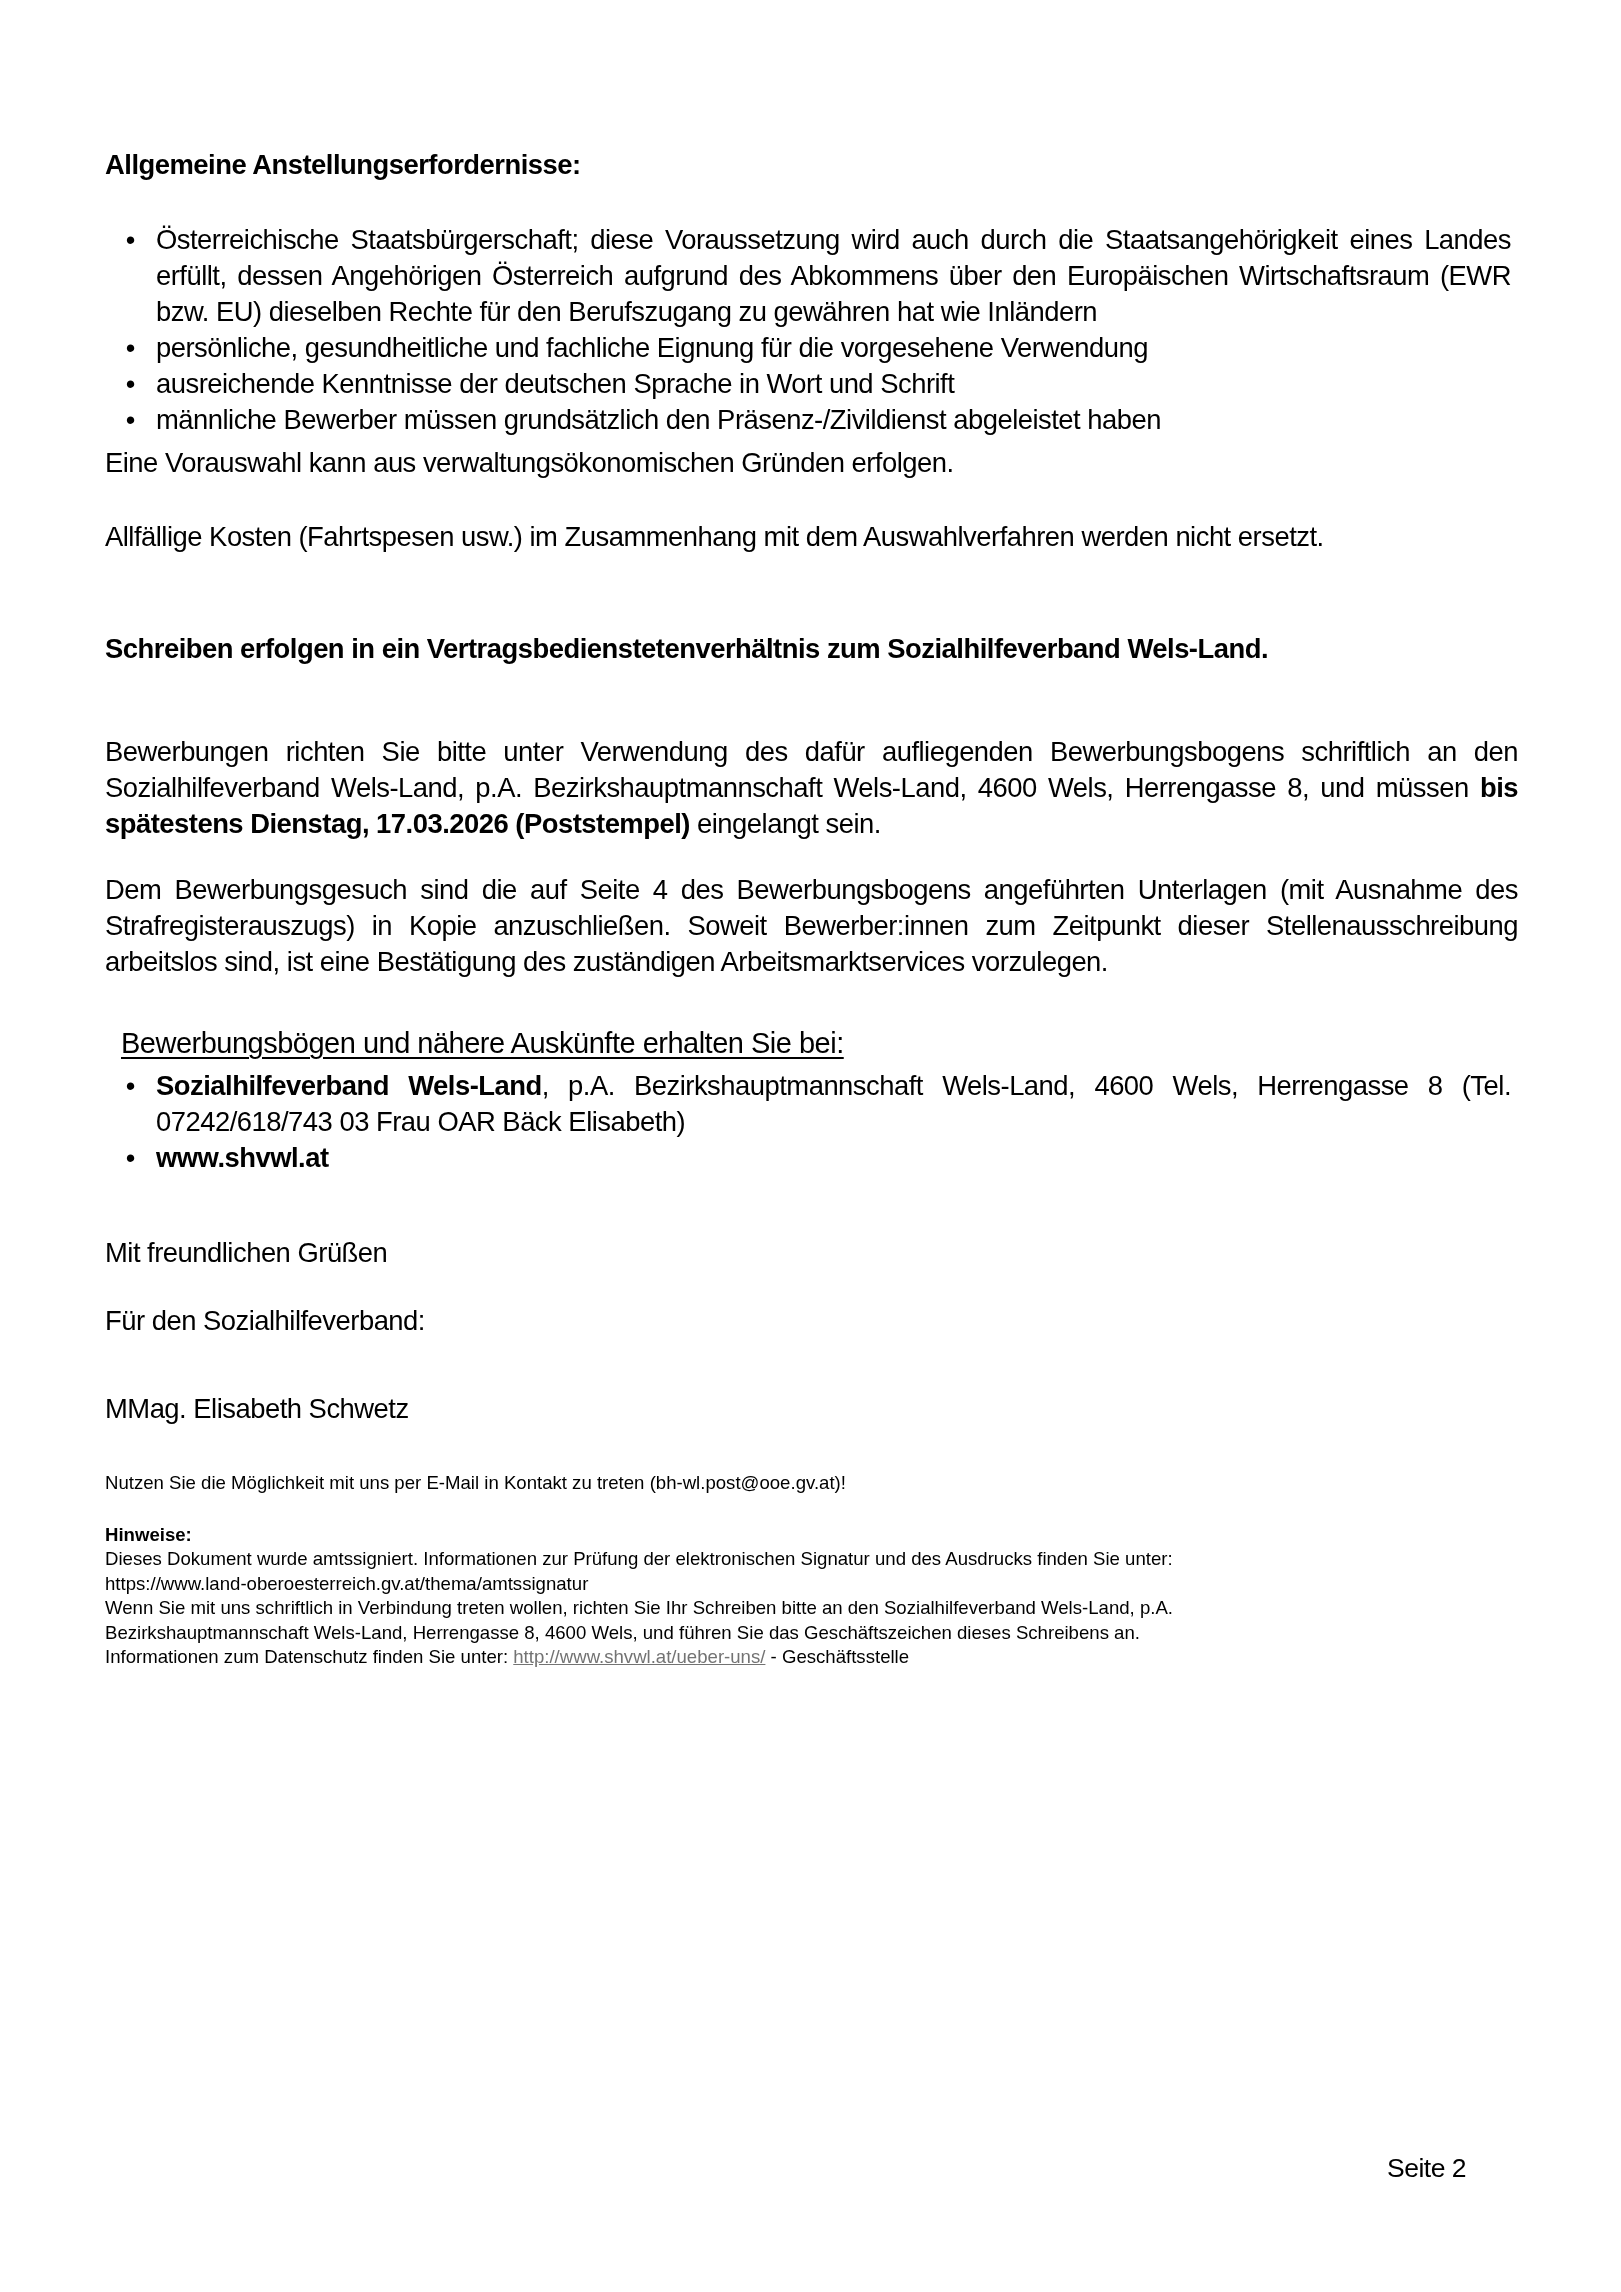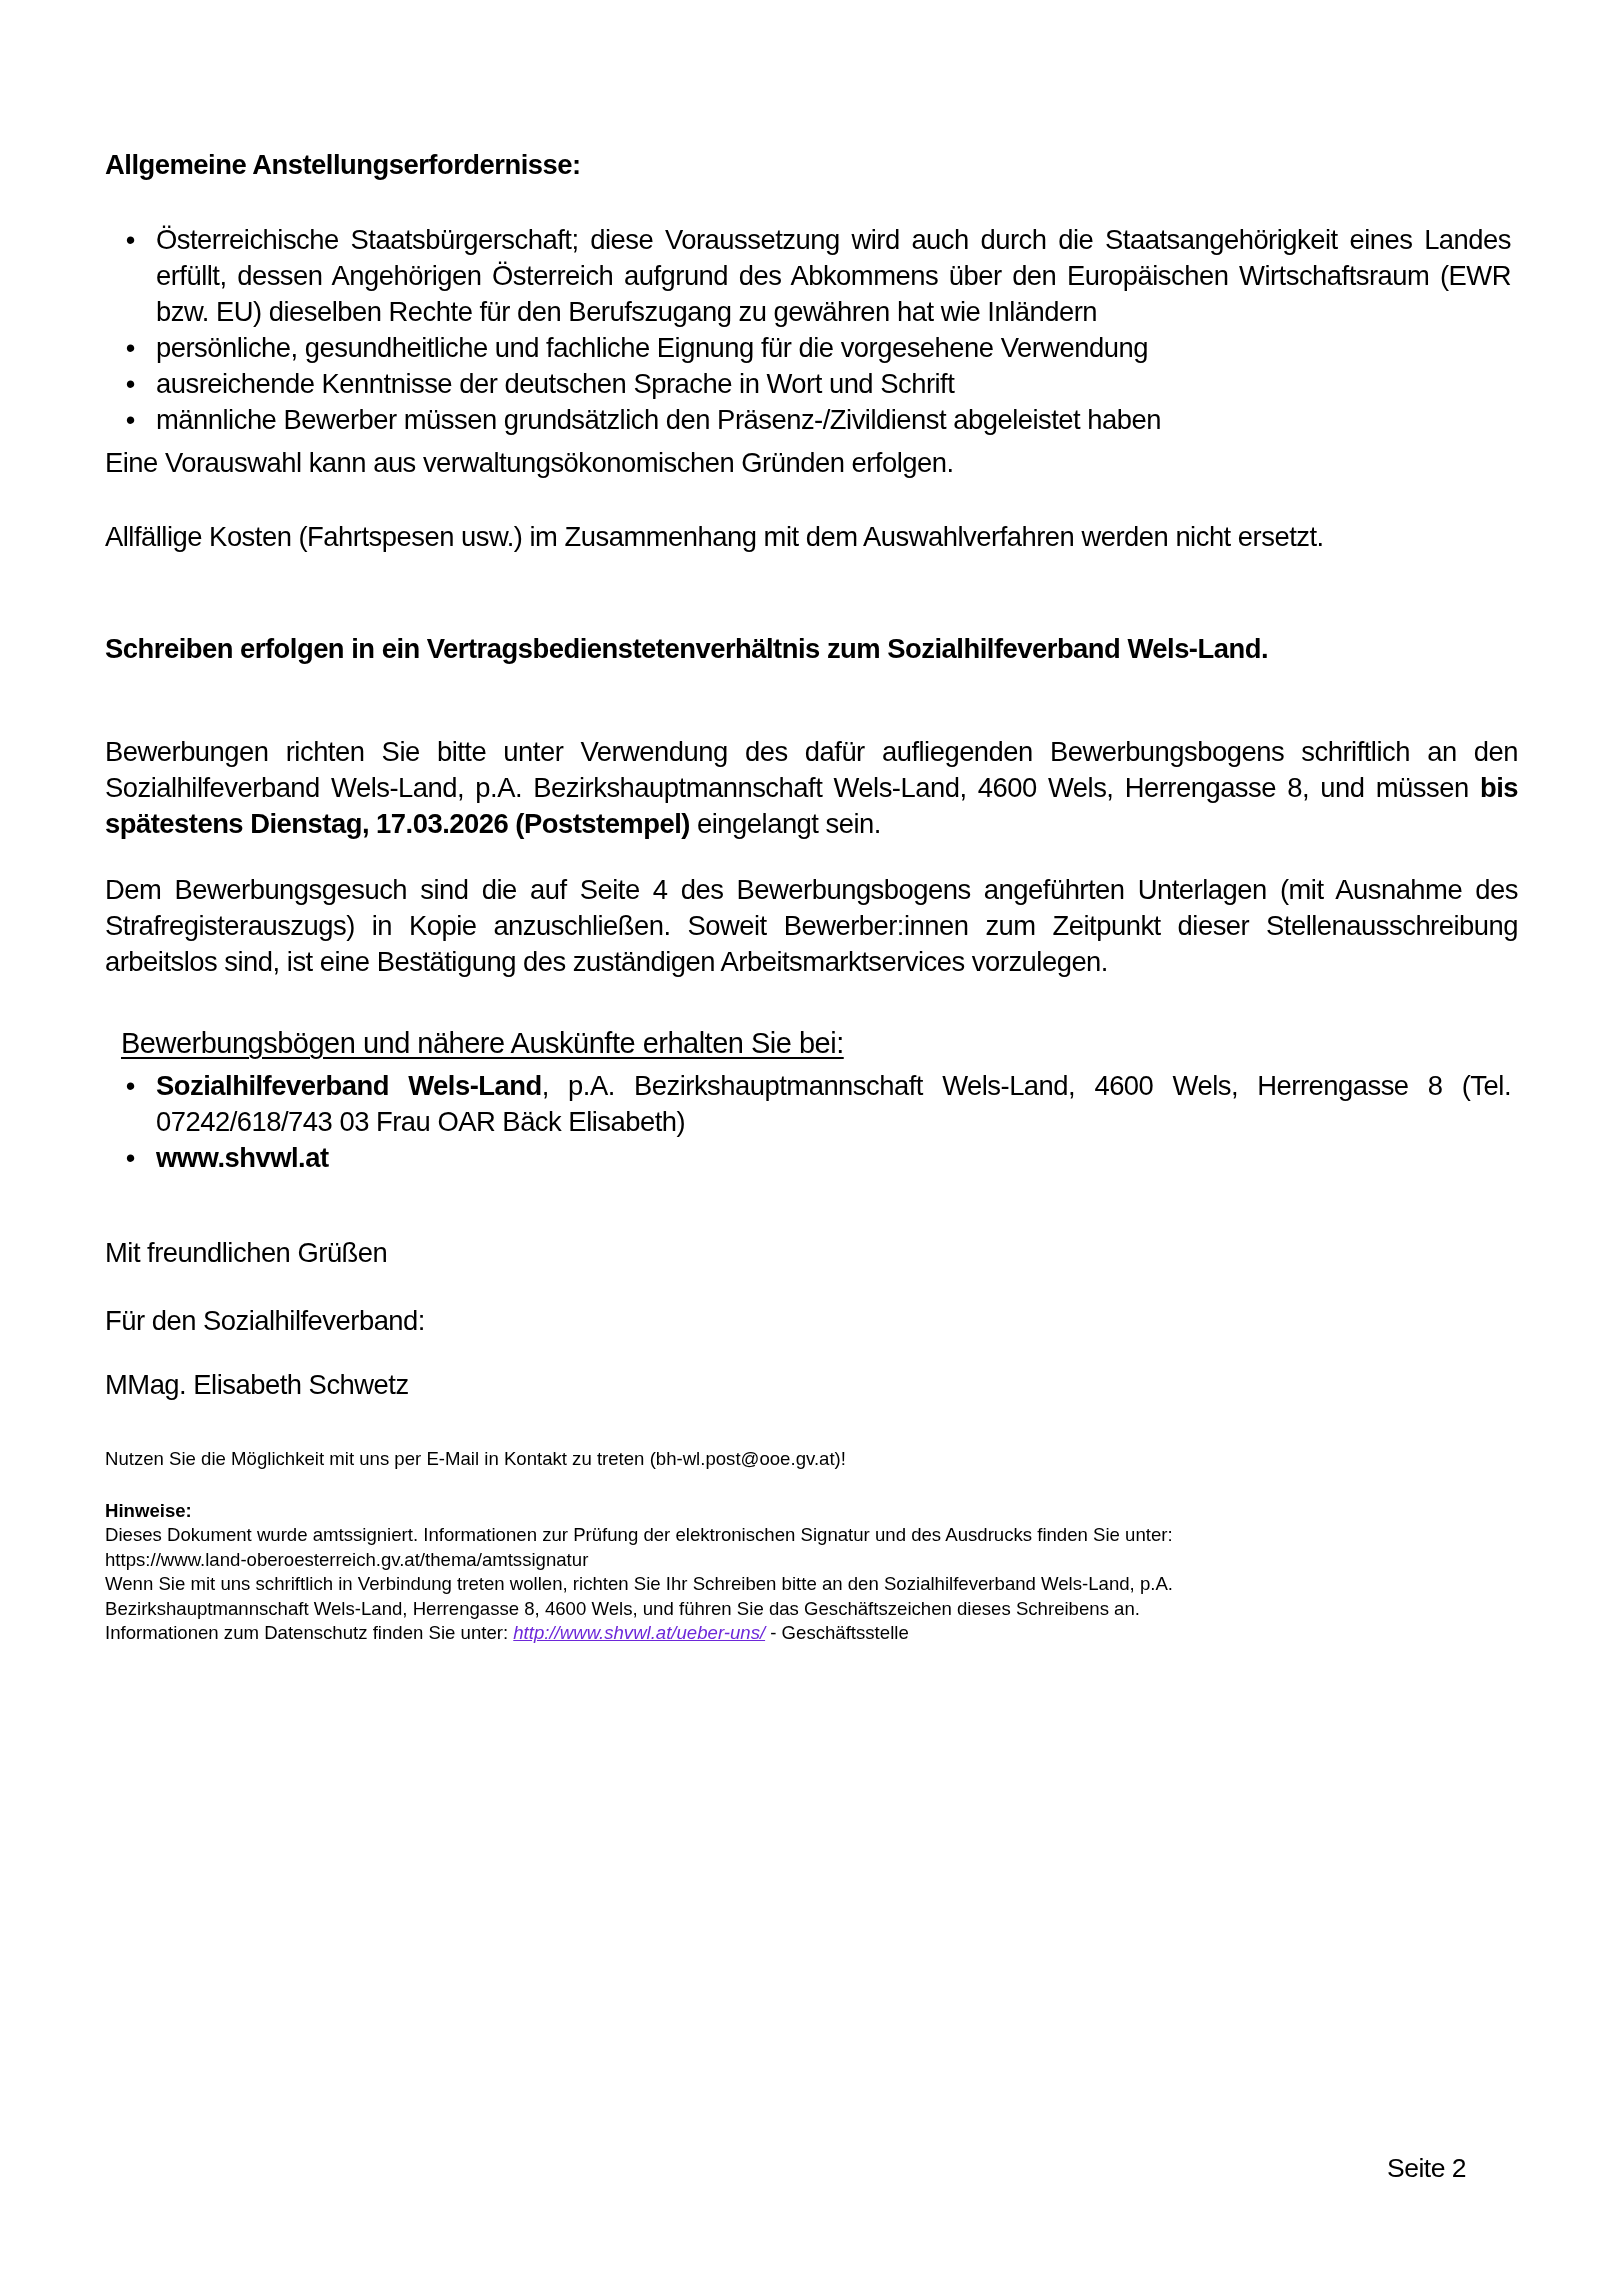--- a/index.html
+++ b/index.html
@@ -53,34 +53,33 @@
     left: 13.7px;
     top: 0;
   }
   .mt-costs      { margin-top: 38px; }
   .mt-employ     { margin-top: 76px; }
   .mt-apply      { margin-top: 67px; }
   .mt-docs       { margin-top: 30px; }
   .mt-contactul  { margin-top: 16.7px; }
   .mt-greet      { margin-top: 59px; }
   .mt-org        { margin-top: 32px; }
-  .mt-sig        { margin-top: 28px; }
+  .mt-sig        { margin-top: 52px; }
   .small {
     font-size: 18.6px;
     line-height: 24.5px;
     letter-spacing: 0;
   }
   .mt-email { margin-top: 44px; }
   .mt-notes { margin-top: 27.4px; }
   .notes-title { font-weight: bold; }
   a.doc-link {
-    color: #6d28d9;
+    color: #737373;
     text-decoration: underline;
     cursor: pointer;
-    font-style: italic;
   }
   .page-footer {
     position: absolute;
     top: 2152px;
     right: 155px;
     font-size: 26.5px;
     line-height: 33px;
     letter-spacing: -0.5px;
   }
 </style>

